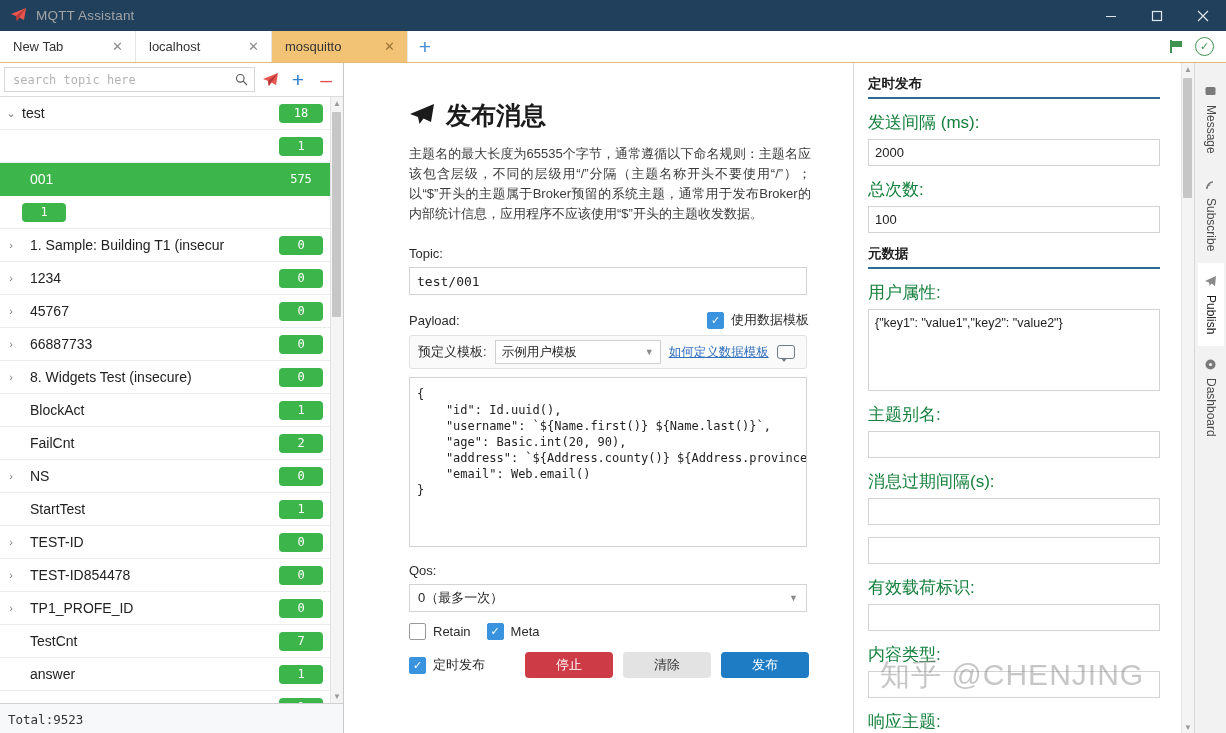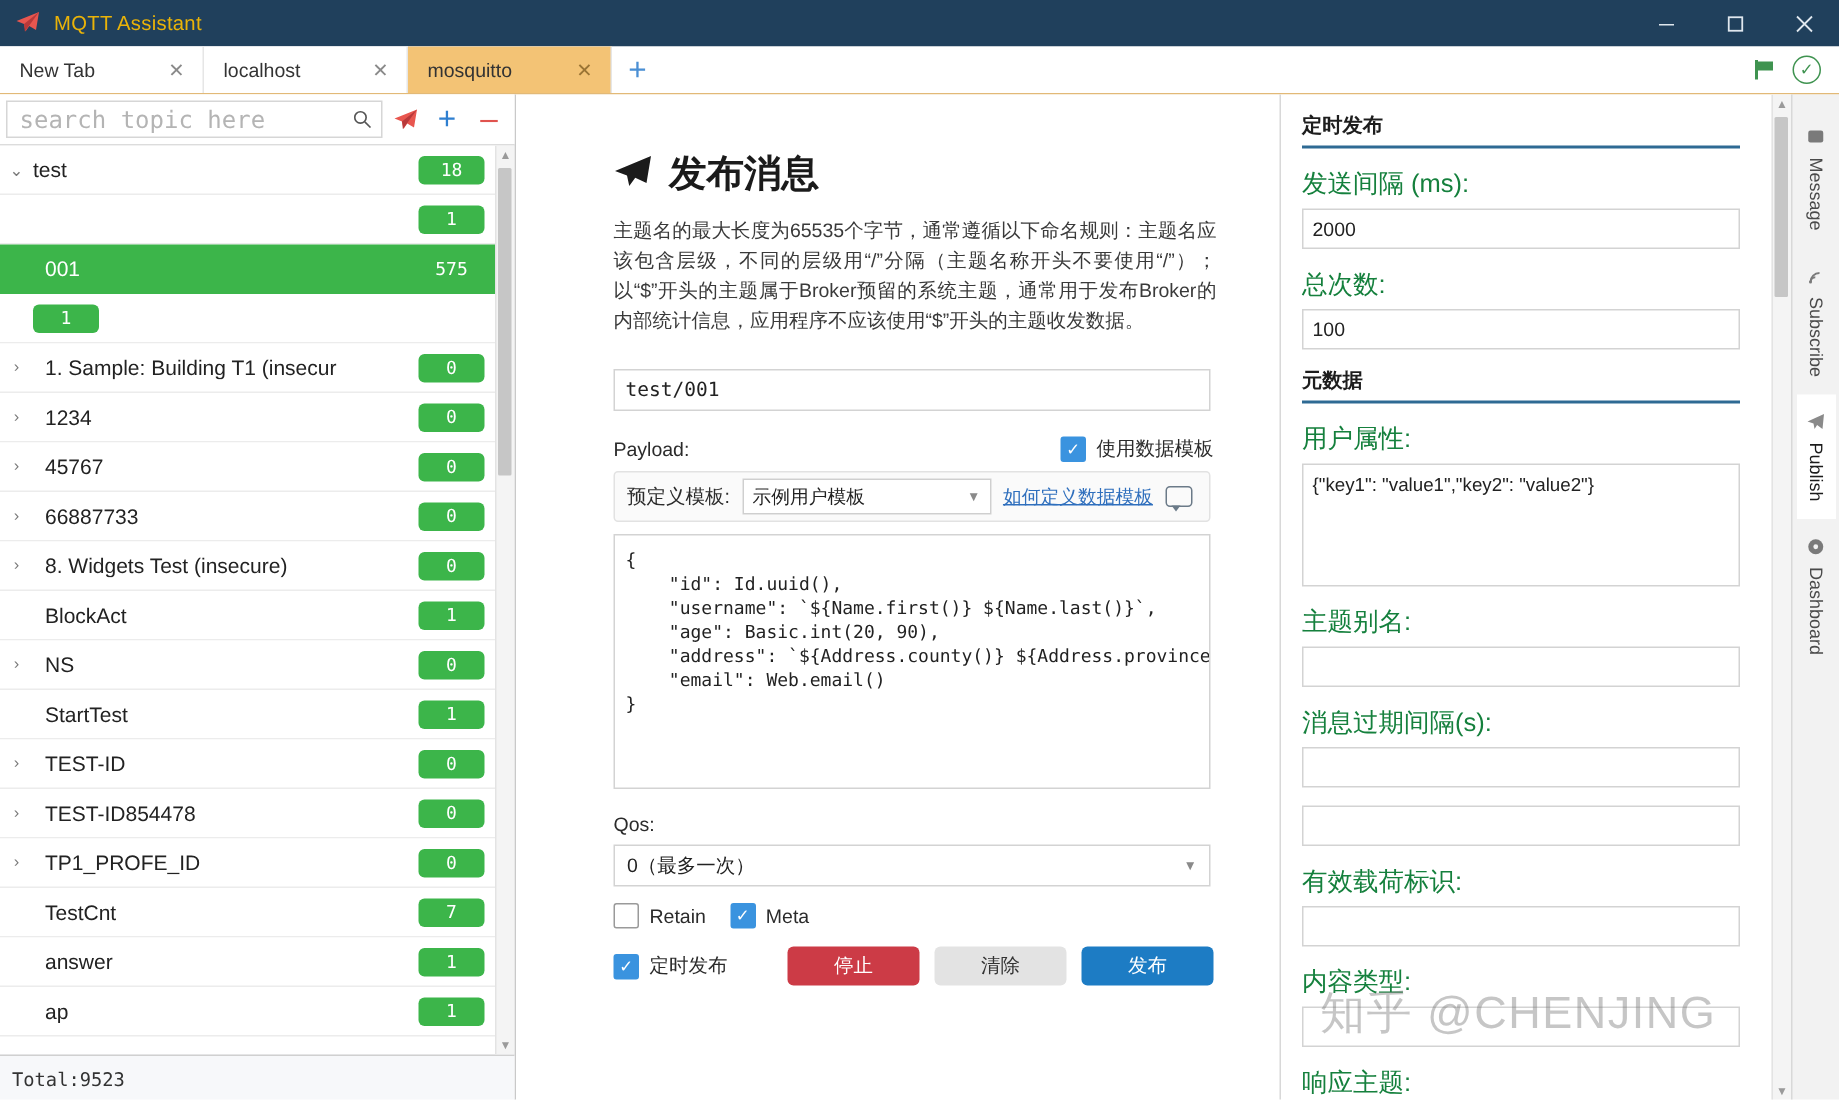--- a/index.html
+++ b/index.html
@@ -5,21 +5,21 @@
   html,body{margin:0;padding:0;}
   body{
     width:1226px;height:733px;overflow:hidden;
     font-family:"Liberation Sans","DejaVu Sans",sans-serif;
     font-size:13px;color:#222;background:#ffffff;
   }
   .app{position:relative;width:1226px;height:733px;}
 
   
   .titlebar{height:31px;background:#20405c;display:flex;align-items:center;padding-left:10px;}
-  .titlebar .tb-title{color:#eab308;font-size:13.5px;margin-left:9px;letter-spacing:.2px;}
+  .titlebar .tb-title{color:#a3a3a3;font-size:13.5px;margin-left:9px;letter-spacing:.2px;}
   .plane{display:inline-block;}
   .win-ctrls{margin-left:auto;display:flex;height:31px;}
   .win-btn{width:46px;height:31px;display:flex;align-items:center;justify-content:center;color:#e8eef3;}
 
   
   .tabbar{height:31px;background:#ffffff;display:flex;align-items:stretch;border-bottom:1px solid #e2b977;}
   .tab{display:flex;align-items:center;padding:0 12px 0 13px;min-width:110px;font-size:13px;color:#333;
        border-right:1px solid #e6e6e6;background:#ffffff;position:relative;}
   .tab.active{background:#f3c375;}
   .tab .tlabel{margin-right:auto;padding-right:24px;}
@@ -34,21 +34,21 @@
               display:flex;align-items:center;justify-content:center;color:#3f9350;font-size:11px;}
 
   
   .body-row{display:flex;height:671px;}
 
   
   .sidebar{width:343px;border-right:1px solid #c9c9c9;display:flex;flex-direction:column;background:#ffffff;}
   .search-row{height:33px;display:flex;align-items:center;background:#ffffff;padding:0 4px;gap:2px;}
   .search-box{flex:1;height:23px;border:1px solid #d6d6d6;background:#fff;display:flex;align-items:center;padding:0 6px;}
   .search-box input{border:0;outline:0;flex:1;font-family:"DejaVu Sans Mono","Liberation Mono",monospace;
-                    font-size:16px;color:#333;background:transparent;}
+                    font-size:12px;color:#333;background:transparent;}
   .search-box input::placeholder{color:#b4b4b4;}
   .mag{width:13px;height:13px;flex:none;}
   .tool-ico{width:26px;height:26px;display:flex;align-items:center;justify-content:center;}
   .plus-blue{color:#2f7fd0;font-size:21px;font-weight:400;line-height:1;}
   .minus-red{color:#e0534e;font-size:21px;font-weight:400;line-height:1;}
 
   .tree-wrap{flex:1;position:relative;overflow:hidden;border-top:1px solid #dcdcdc;}
   .tree{position:absolute;inset:0 12px 0 0;overflow:hidden;}
   .trow{height:32px;display:flex;align-items:center;border-bottom:1px solid #ececec;background:#fff;padding-right:8px;}
   .trow.sel{background:#3cb54a;border-bottom-color:#3cb54a;}
@@ -257,20 +257,25 @@
               <span class="caret">›</span>
               <span class="tlabel-txt" style="padding-left: 8px;">8. Widgets Test (insecure)</span>
               <span class="badge">0</span>
             </div>
             <div class="trow">
               <span class="caret" style="width: 22px;"></span>
               <span class="tlabel-txt" style="padding-left: 8px;">BlockAct</span>
               <span class="badge">1</span>
             </div>
             <div class="trow">
+              <span class="caret" style="width: 22px;"></span>
+              <span class="tlabel-txt" style="padding-left: 8px;">FailCnt</span>
+              <span class="badge">2</span>
+            </div>
+            <div class="trow">
               <span class="caret">›</span>
               <span class="tlabel-txt" style="padding-left: 8px;">NS</span>
               <span class="badge">0</span>
             </div>
             <div class="trow">
               <span class="caret" style="width: 22px;"></span>
               <span class="tlabel-txt" style="padding-left: 8px;">StartTest</span>
               <span class="badge">1</span>
             </div>
             <div class="trow">
@@ -321,20 +326,21 @@
         <div class="ph-title">
           <span>
             <svg width="26" height="22" viewBox="0 0 26 22">
                 <path d="M25 1 1 11l8 3 1.5 7 4-5.5L22 19z" fill="#1b1b1b"></path>
               </svg>
           </span>
           <h1>发布消息</h1>
         </div>
         <p class="desc">主题名的最大长度为65535个字节，通常遵循以下命名规则：主题名应该包含层级，不同的层级用“/”分隔（主题名称开头不要使用“/”）；以“$”开头的主题属于Broker预留的系统主题，通常用于发布Broker的内部统计信息，应用程序不应该使用“$”开头的主题收发数据。</p>
 
+        <div class="flabel">Topic:</div>
         <input class="inp" style="margin-bottom: 16px;" type="text" value="test/001">
 
         <div class="row-between">
           <span class="flabel">Payload:</span>
           <span class="spacer"></span>
           <span class="chk-lbl">
             <span class="cbx on">✓</span>
             <span>使用数据模板</span>
           </span>
         </div>

